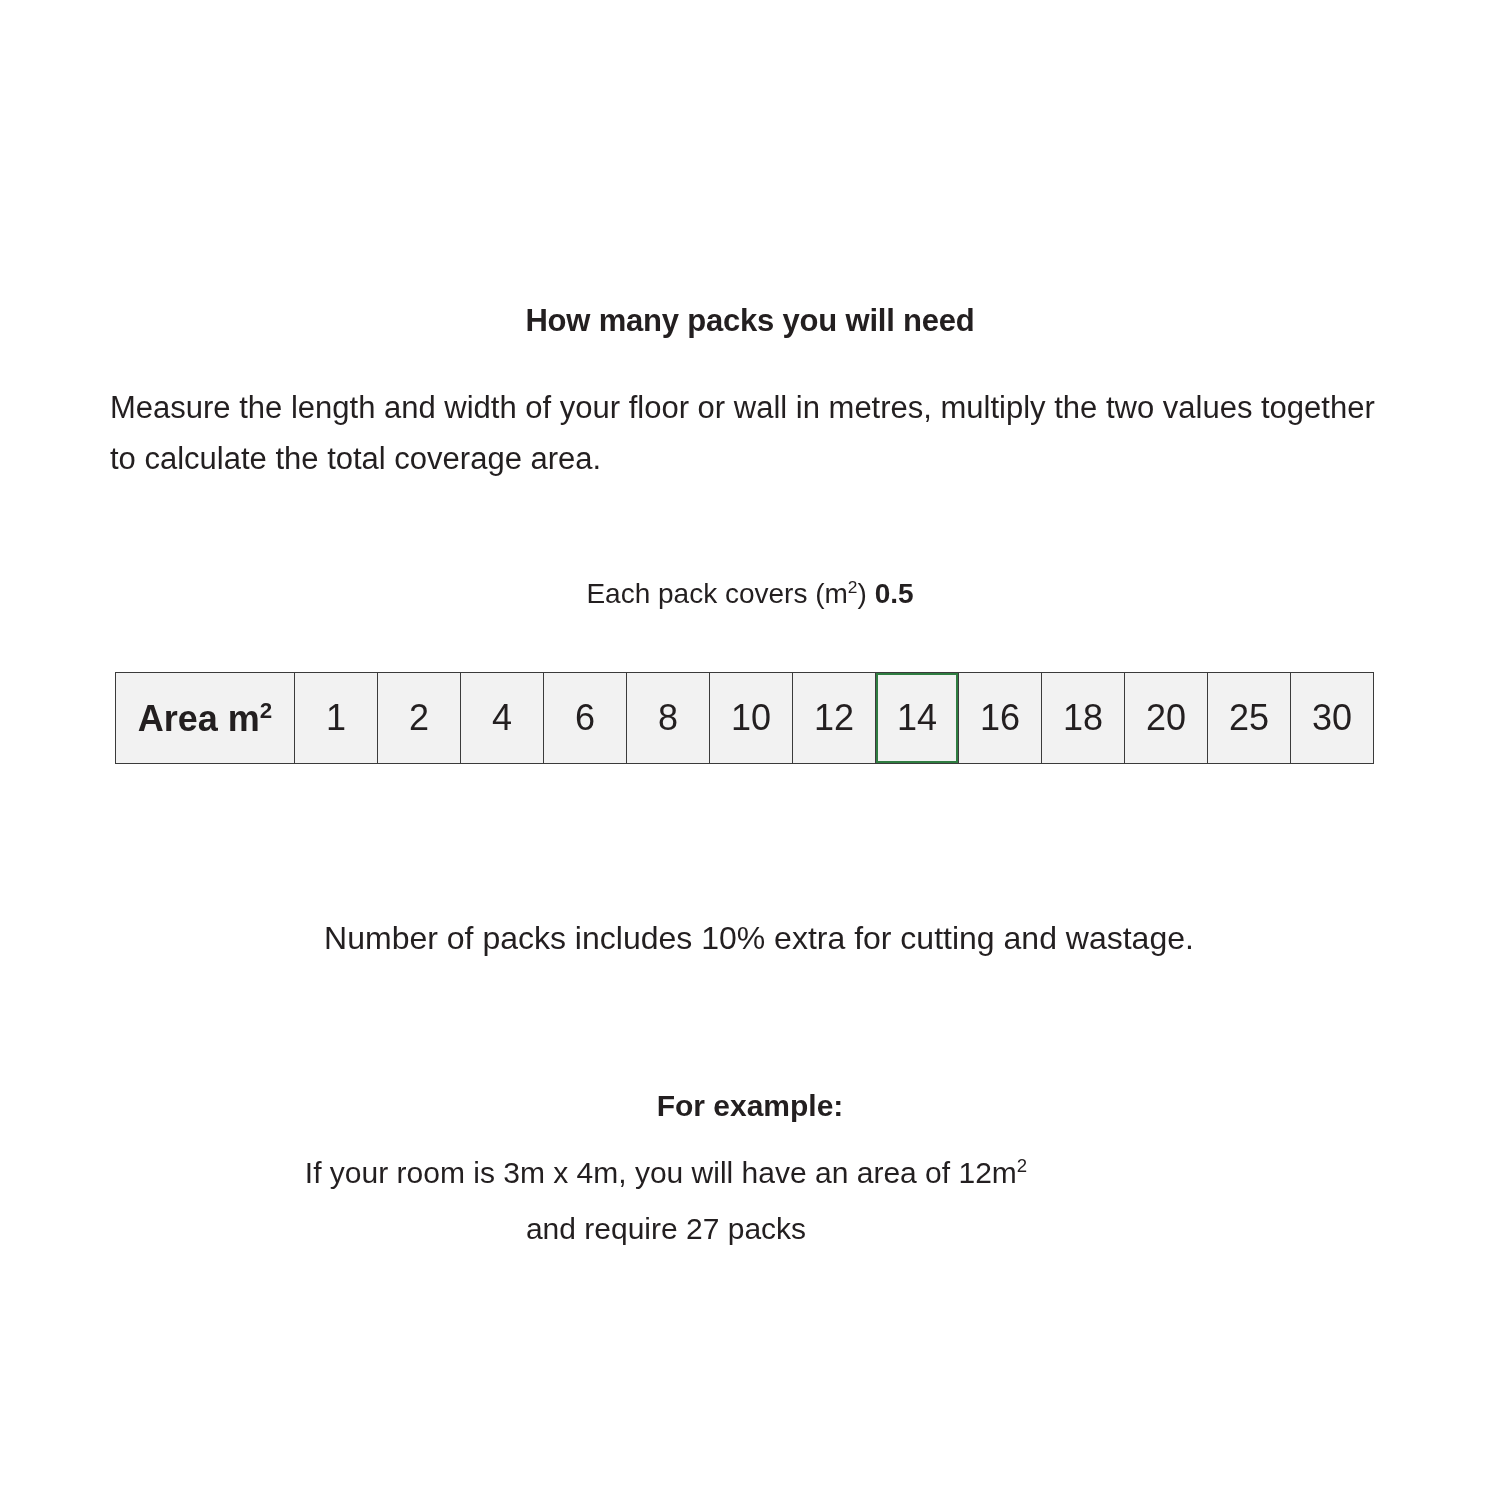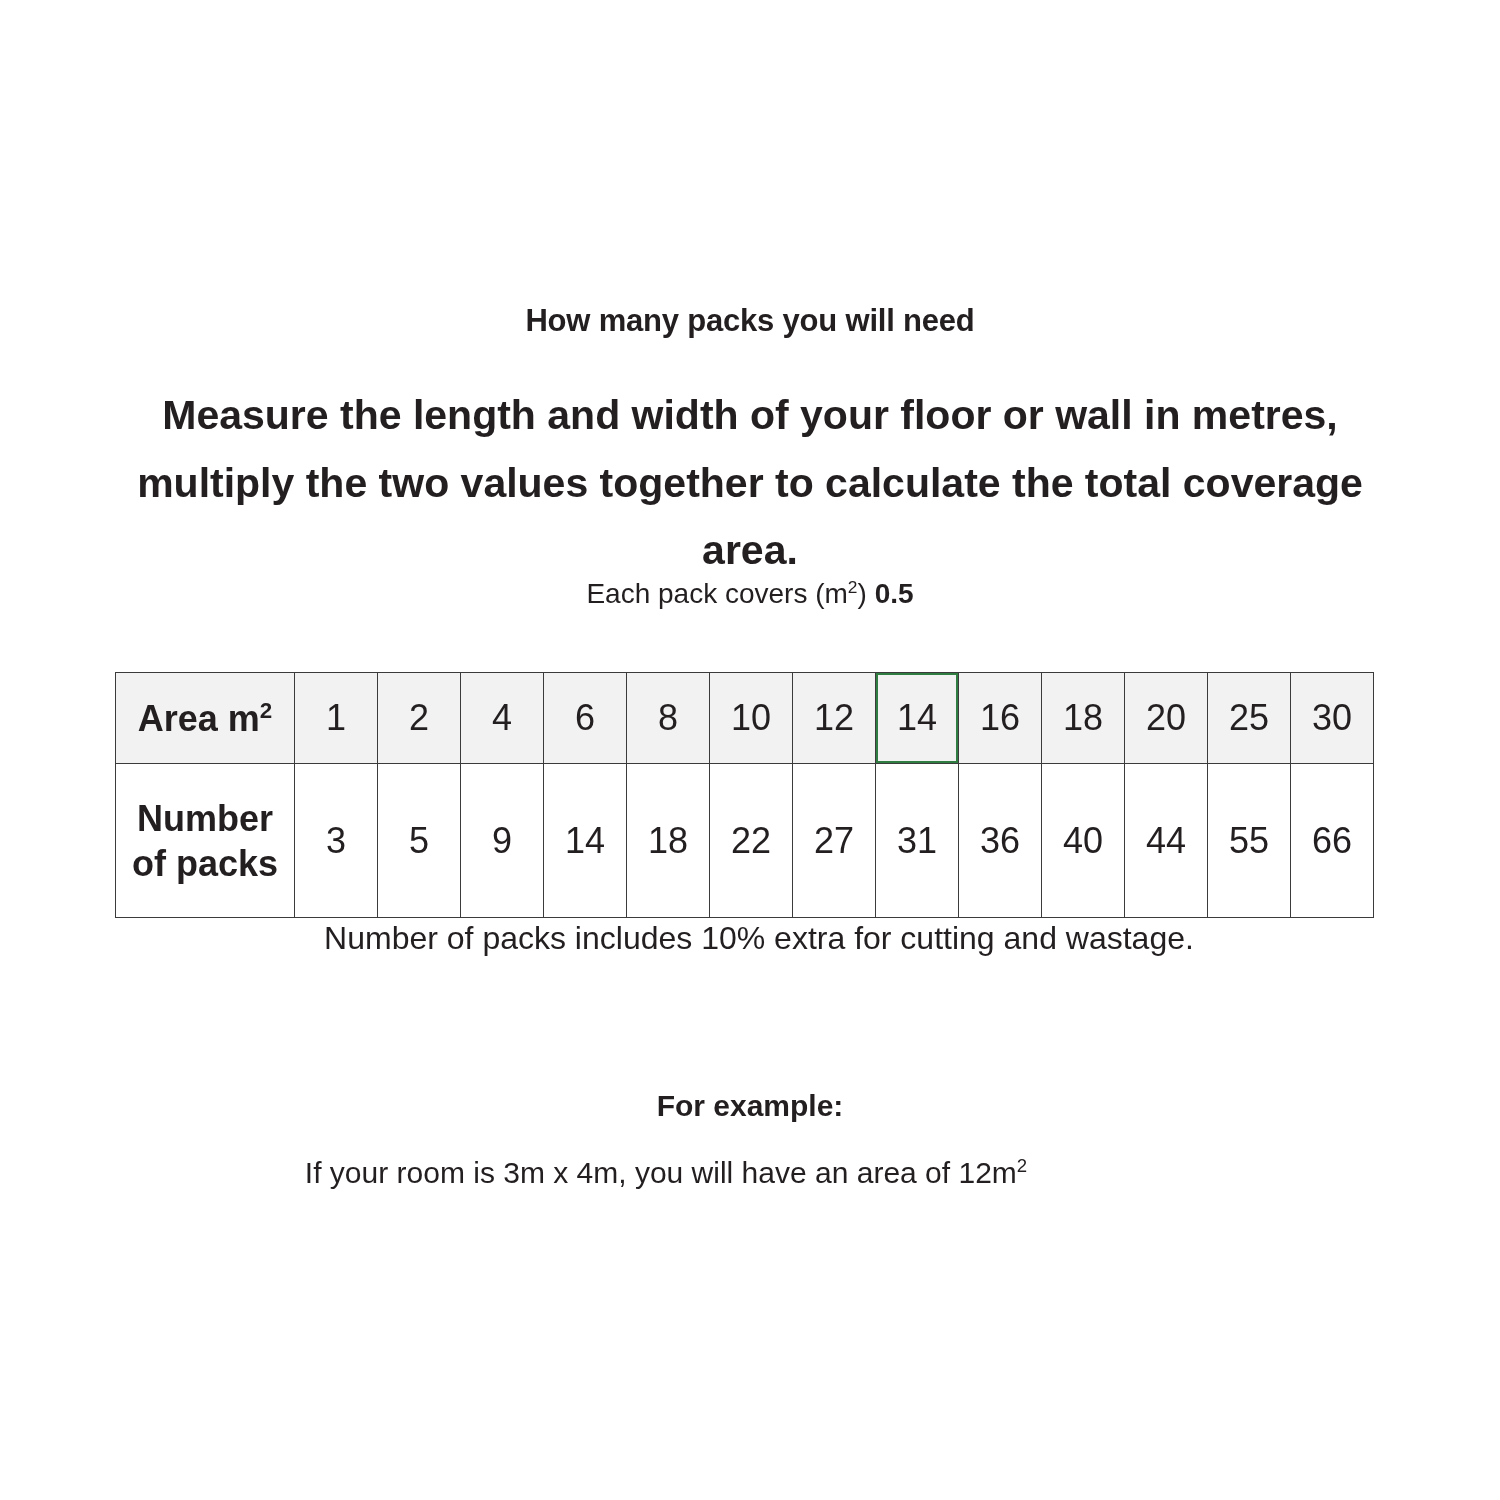--- a/index.html
+++ b/index.html
@@ -31,24 +31,23 @@
     font-size: 31px;
     font-weight: bold;
     letter-spacing: -0.2px;
   }
 
   .intro {
     position: absolute;
     top: 382px;
     left: 110px;
     width: 1280px;
-    text-align: center;
-    font-size: 41px;
+    font-size: 31px;
     line-height: 1.65;
-    font-weight: bold;
+    font-weight: normal;
   }
 
   .coverage {
     position: absolute;
     top: 578px;
     left: 0;
     width: 1500px;
     text-align: center;
     font-size: 28px;
   }
@@ -161,43 +160,25 @@
           <td class="datacell">8</td>
           <td class="datacell">10</td>
           <td class="datacell">12</td>
           <td class="datacell highlight">14</td>
           <td class="datacell">16</td>
           <td class="datacell">18</td>
           <td class="datacell">20</td>
           <td class="datacell">25</td>
           <td class="datacell">30</td>
         </tr>
-        <tr class="row-packs">
-          <td class="rowhead">
-            <div>Number</div>
-            <div>of packs</div>
-          </td>
-          <td class="datacell">3</td>
-          <td class="datacell">5</td>
-          <td class="datacell">9</td>
-          <td class="datacell">14</td>
-          <td class="datacell">18</td>
-          <td class="datacell">22</td>
-          <td class="datacell">27</td>
-          <td class="datacell">31</td>
-          <td class="datacell">36</td>
-          <td class="datacell">40</td>
-          <td class="datacell">44</td>
-          <td class="datacell">55</td>
-          <td class="datacell">66</td>
-        </tr>
       </tbody>
     </table>
   </div>
 
   <div class="note">Number of packs includes 10% extra for cutting and wastage.</div>
 
   <div class="example-heading">For example:</div>
   <div class="example-body">
     <div><span>If your room is 3m x 4m, you will have an area of 12m</span><sup>2</sup></div>
+    <div>and require 27 packs</div>
   </div>
 
 </div>
 
 </body></html>

